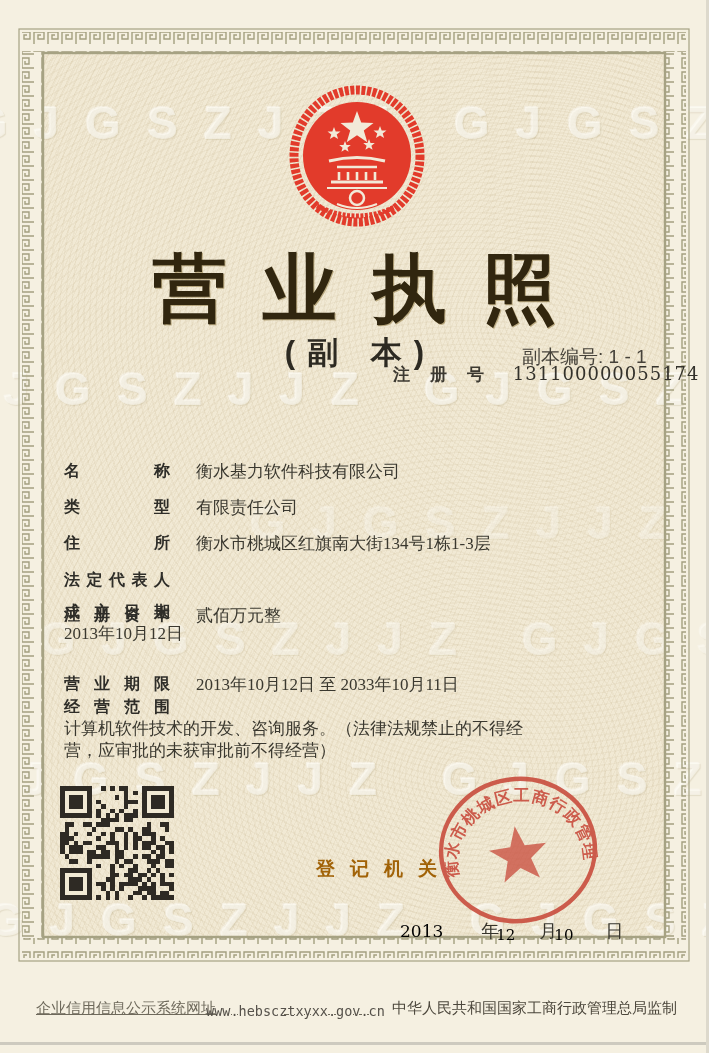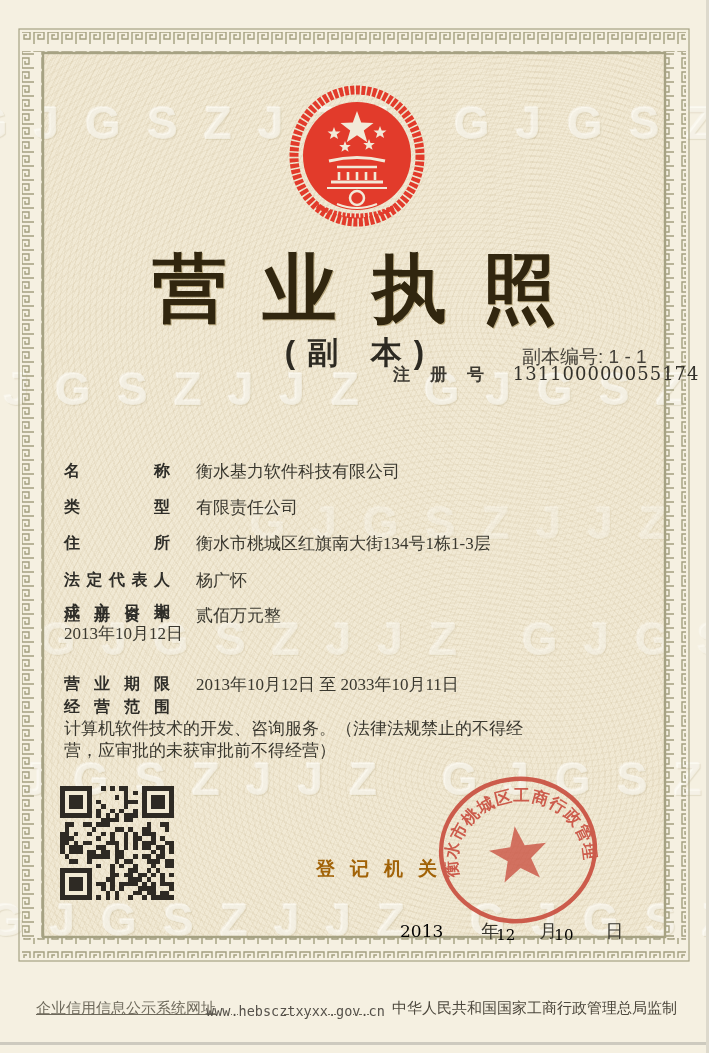--- a/index.html
+++ b/index.html
@@ -162,21 +162,20 @@
 <div class="row r2">
   <span class="lbl">类型</span>
   <span class="val">有限责任公司</span>
 </div>
 <div class="row r3">
   <span class="lbl">住所</span>
   <span class="val">衡水市桃城区红旗南大街134号1栋1-3层</span>
 </div>
 <div class="row r4">
   <span class="lbl">法定代表人</span>
-  <span class="val">杨广怀</span>
 </div>
 <div class="row r5">
   <span class="lbl">注册资本</span>
   <span class="val">贰佰万元整</span>
 </div>
 <div class="row r6">
   <span class="lbl">成立日期</span>
   <span class="val">2013年10月12日</span>
 </div>
 <div class="row r7">

